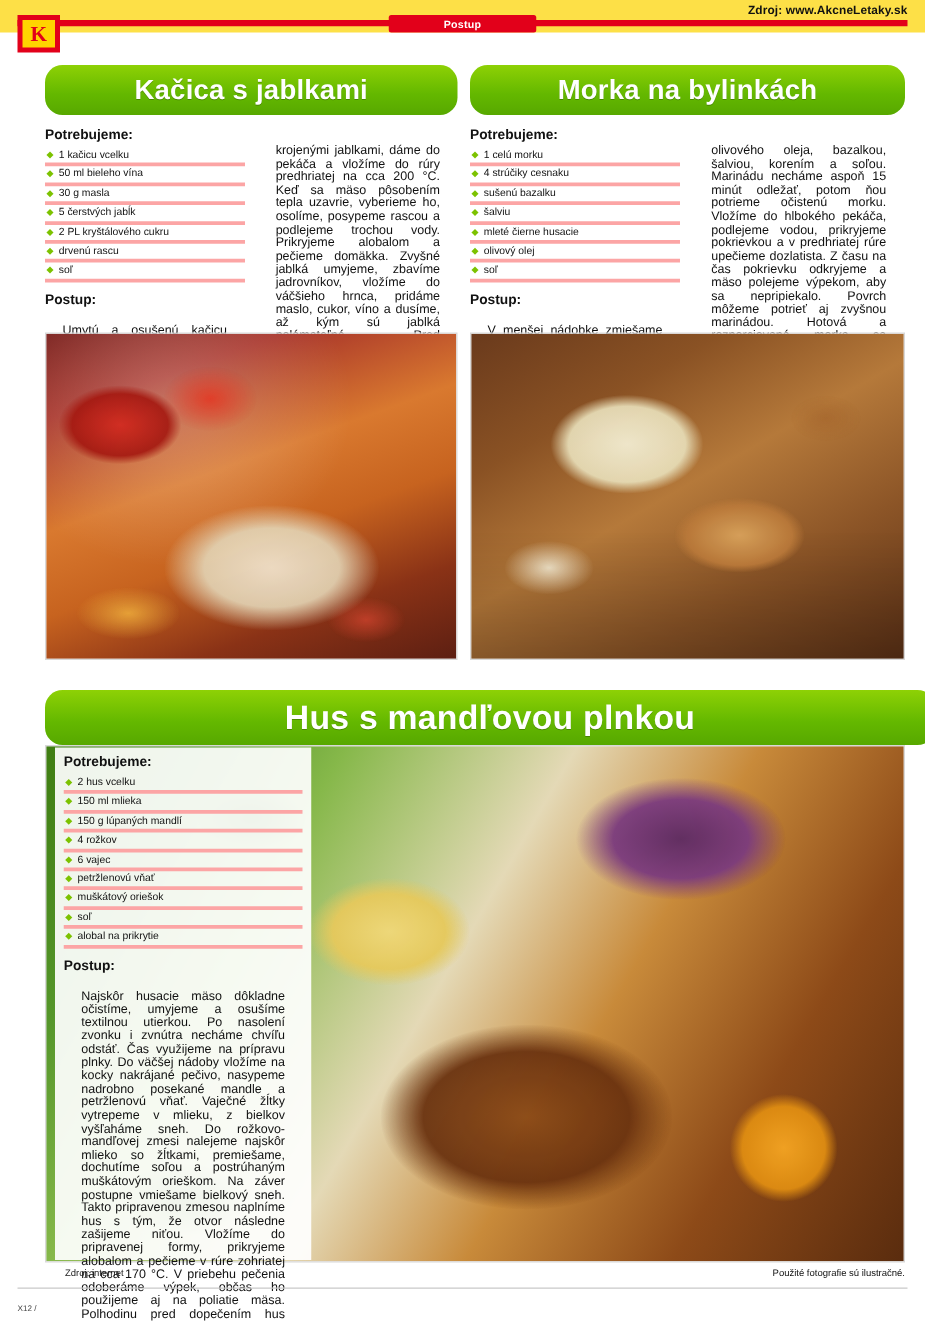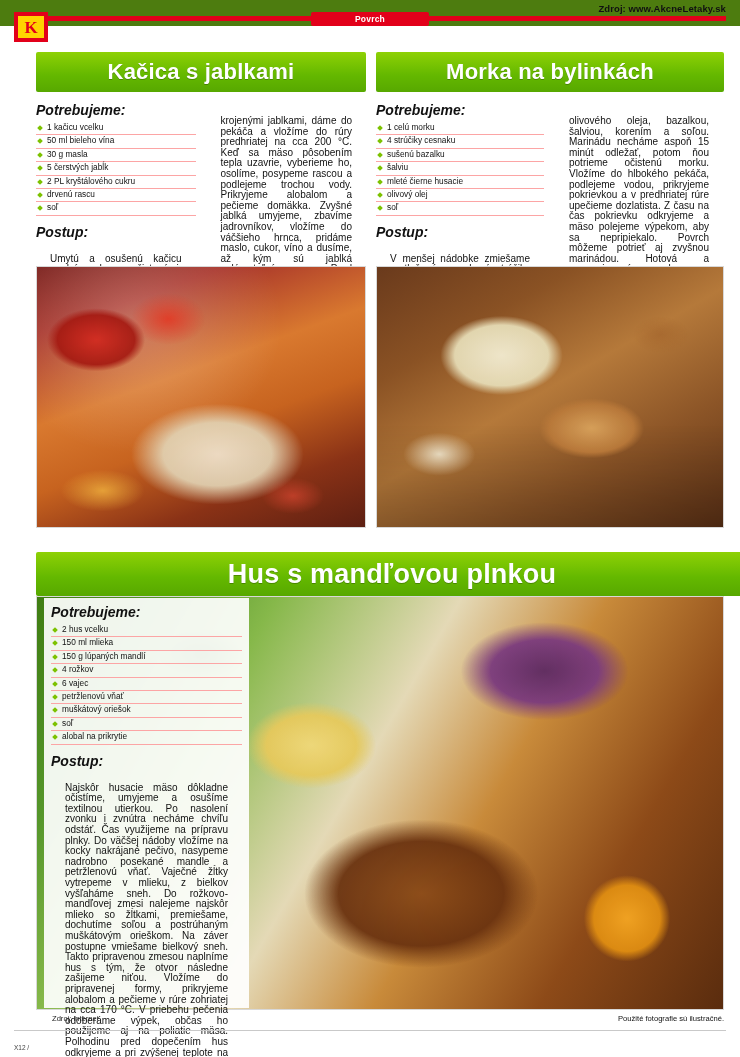--- a/index.html
+++ b/index.html
@@ -10,21 +10,21 @@
     font-family: "Liberation Sans", sans-serif;
     color: #111;
     position: relative;
     overflow: hidden;
   }
   .page { position: relative; width: 740px; height: 1057px; }
 
   
   .topbar {
     position: absolute; top: 0; left: 0; width: 740px; height: 26px;
-    background: #4d7c0f;
+    background: #fde047;
     padding-left: 42px;
   }
   .source {
     position: absolute; right: 14px; top: 3px;
     font-size: 9.5px; font-weight: bold; color: #111;
     letter-spacing: 0.1px;
   }
   .redline {
     position: absolute; top: 16px; left: 14px; width: 712px; height: 5px;
     background: #e2001a;
@@ -52,50 +52,49 @@
   }
 
   
   .card { position: absolute; }
   .card-border { border: 1px solid #d8d8d8; }
 
   .title-band {
     background: linear-gradient(#8ed105, #64b800 58%, #57a800);
     height: 40px;
     display: flex; align-items: center; justify-content: center;
-    border-radius: 2px;
+    border-radius: 14px;
   }
   .title-band h2 {
     margin: 0;
     color: #ffffff;
     font-size: 22px;
     font-weight: bold;
     letter-spacing: .2px;
     text-shadow: 0 1px 0 rgba(0,0,0,.25);
     font-family: "Liberation Sans", sans-serif;
   }
   .title-band.big { height: 44px; }
   .title-band.big h2 { font-size: 27px; }
 
   .cols { display: flex; gap: 11px; }
   .col { width: 161px; }
   .col.wide { width: 168px; }
 
   h3.sec {
-    font-size: 14px; font-weight: bold; margin: 0 0 4px 0;
-    color: #111;
-    font-style: italic;
+    font-size: 11px; font-weight: bold; margin: 0 0 4px 0;
+    color: #111;
   }
   ul.ing {
     list-style: none; margin: 0 0 8px 0; padding: 0;
   }
   ul.ing li {
     font-size: 8.3px;
     line-height: 11.4px;
-    border-bottom: 1px solid #fca5a5;
+    border-bottom: 3px solid #fca5a5;
     padding: 0 0 1px 11px;
     position: relative;
     color: #111;
   }
   ul.ing li:before {
     content: "";
     position: absolute; left: 2px; top: 4px;
     width: 4px; height: 4px;
     background: #7cc200;
     transform: rotate(45deg);
@@ -189,21 +188,21 @@
   }
 </style>
 </head>
 <body>
 
 <div class="page">
 
   <div class="topbar">
     <div class="source">Zdroj: www.AkcneLetaky.sk</div>
     <div class="redline"></div>
-    <div class="recepty-tab">Povrch</div>
+    <div class="recepty-tab">Postup</div>
     <div class="logo">
       <div class="logo-inner">K</div>
     </div>
   </div>
 
   <div class="card" style="left:36px; top:52px; width:330px;">
     <div class="title-band">
       <h2>Kačica s jablkami</h2>
     </div>
     <div class="cols" style="margin-top:10px;">

